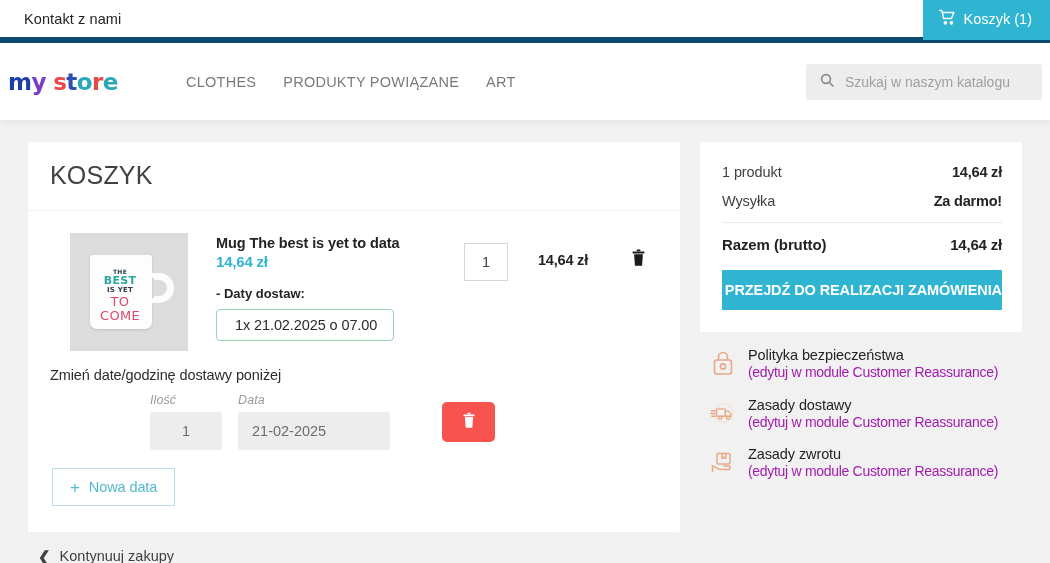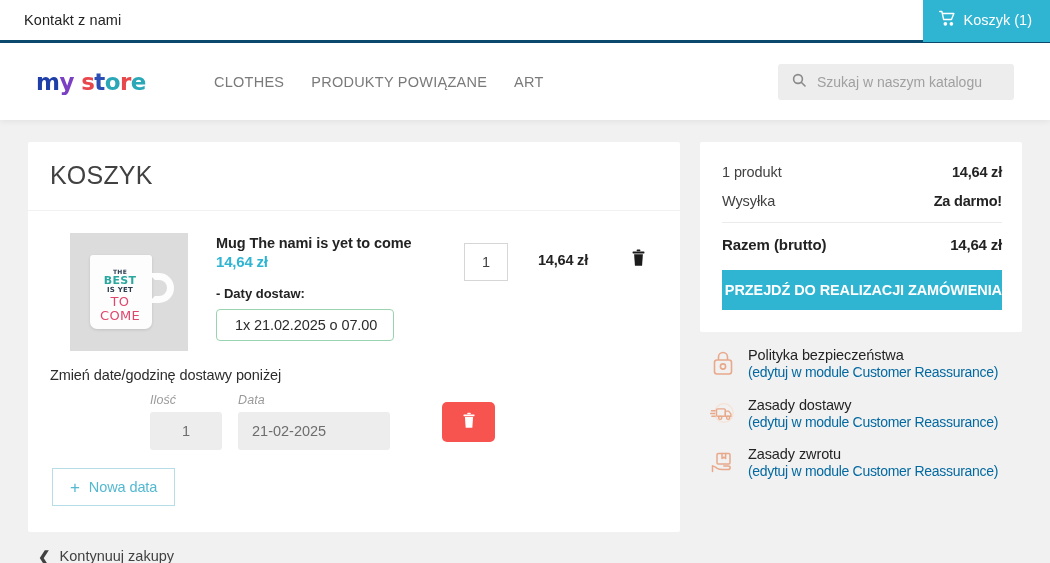--- a/index.html
+++ b/index.html
@@ -19,21 +19,21 @@
   }
 
   
   .topbar {
     height: 43px;
     background: #ffffff;
     display: flex;
     align-items: center;
     justify-content: space-between;
     padding-left: 24px;
-    border-bottom: 3px solid #0c4a6e;
+    border-bottom: 6px solid #0c4a6e;
     position: relative;
   }
   .topbar-left {
     font-size: 14.5px;
     color: #232323;
     letter-spacing: .1px;
   }
   .topbar-right {
     display: flex;
     align-items: stretch;
@@ -59,21 +59,21 @@
     cursor: pointer;
     min-width: 122px;
   }
 
   
   .header {
     height: 77px;
     background: #ffffff;
     display: flex;
     align-items: center;
-    padding: 0 36px;
+    padding: 0 8px;
     box-shadow: 0 2px 6px rgba(0,0,0,.06);
     position: relative;
     z-index: 3;
   }
   .logo {
     font-size: 23px;
     font-weight: 700;
     letter-spacing: -.6px;
     width: 178px;
     white-space: nowrap;
@@ -403,21 +403,21 @@
     margin-bottom: 14px;
   }
   .reassure-ico {
     flex: 0 0 30px;
     width: 30px; height: 30px;
     display: flex; align-items: center; justify-content: center;
     margin-top: 2px;
   }
   .reassure-txt { line-height: 1.25; }
   .reassure-title { font-size: 14.5px; color: #232323; letter-spacing: -.1px; }
-  .reassure-sub { font-size: 14px; color: #0369a1; letter-spacing: -.3px; }
+  .reassure-sub { font-size: 14px; color: #a21caf; letter-spacing: -.3px; }
 </style>
 </head>
 <body>
 
 <div class="topbar">
   <div class="topbar-left">Kontakt z nami</div>
   <div class="topbar-right">
     <div class="cart-btn">
       <span>
         <svg width="17" height="17" viewBox="0 0 24 24" fill="none" stroke="#ffffff" stroke-width="2" stroke-linecap="round" stroke-linejoin="round">
@@ -471,21 +471,21 @@
             <div class="mug-txt">
               <div class="t1">THE</div>
               <div class="t2">BEST</div>
               <div class="t3">IS YET</div>
               <div class="t4">TO</div>
               <div class="t4">COME</div>
             </div>
           </div>
 
           <div class="prod-info">
-            <div class="prod-title">Mug The nami is yet to come</div>
+            <div class="prod-title">Mug The best is yet to data</div>
             <div class="prod-price">14,64 zł</div>
             <div class="dates-label">- Daty dostaw:</div>
             <div class="date-badge">1x 21.02.2025 o 07.00</div>
           </div>
 
           <input class="qty-box" type="text" value="1" style="">
 
           <div class="line-price">14,64 zł</div>
 
           <div class="row-trash">

